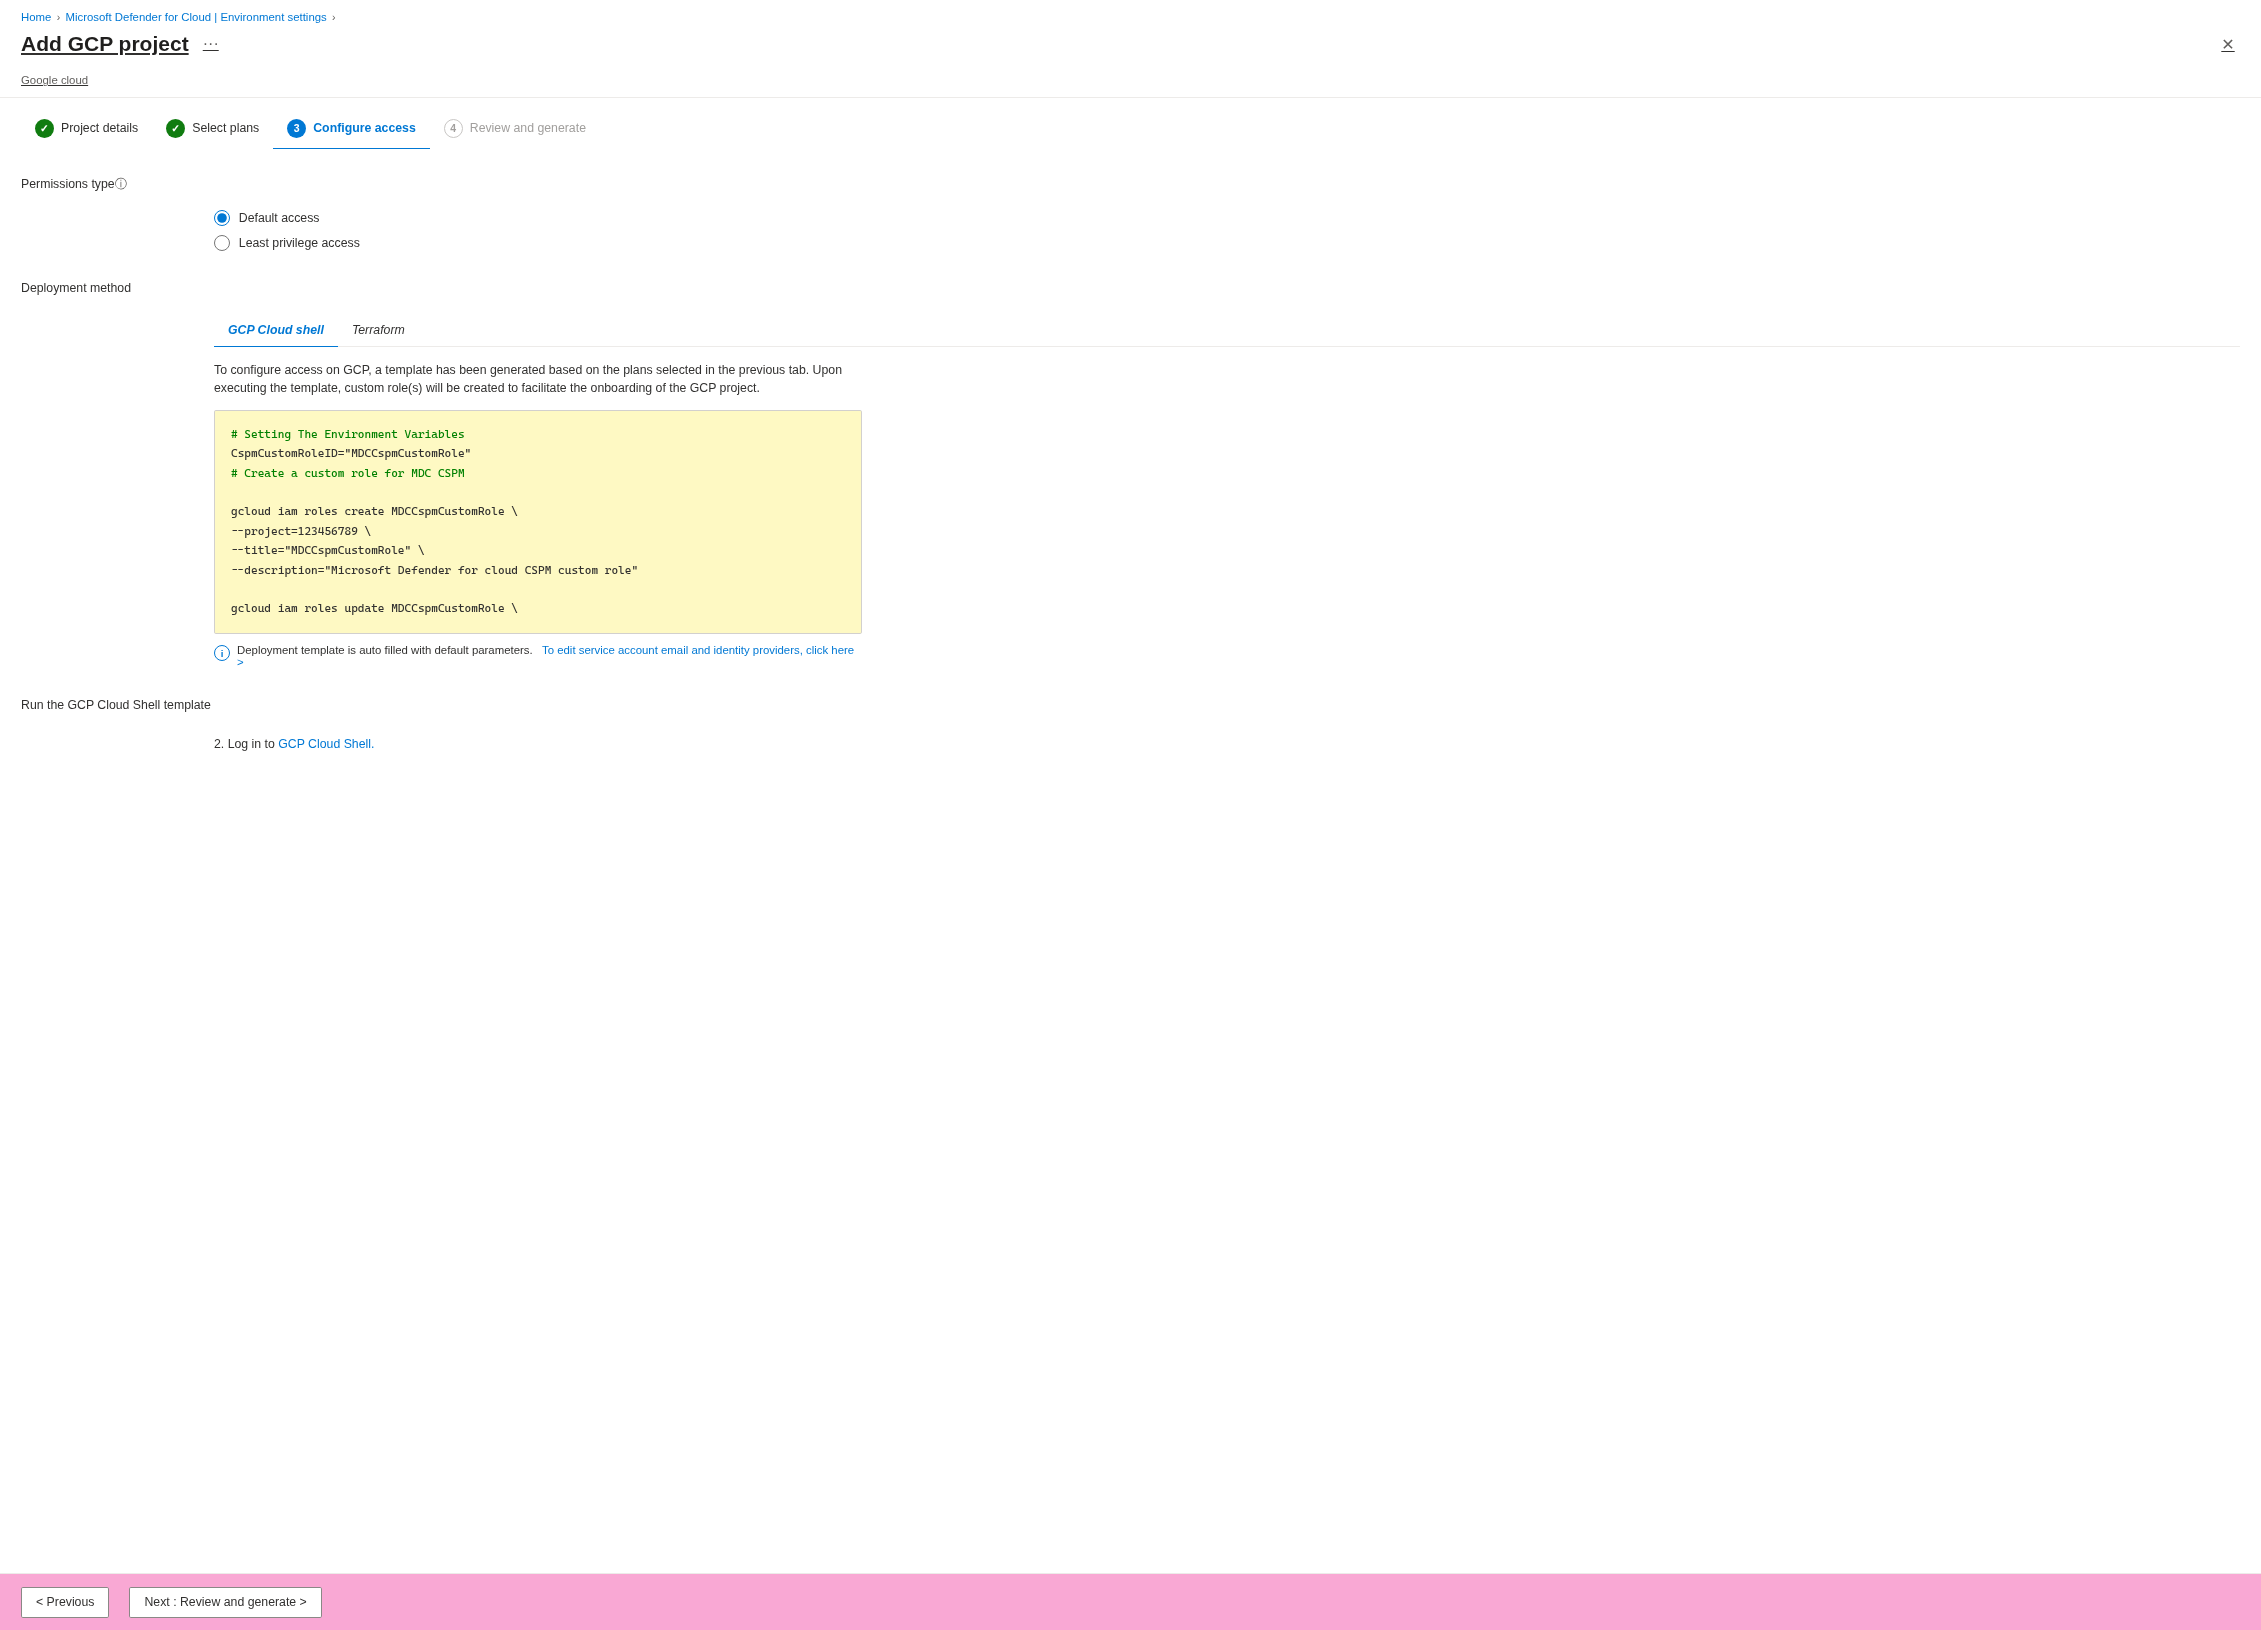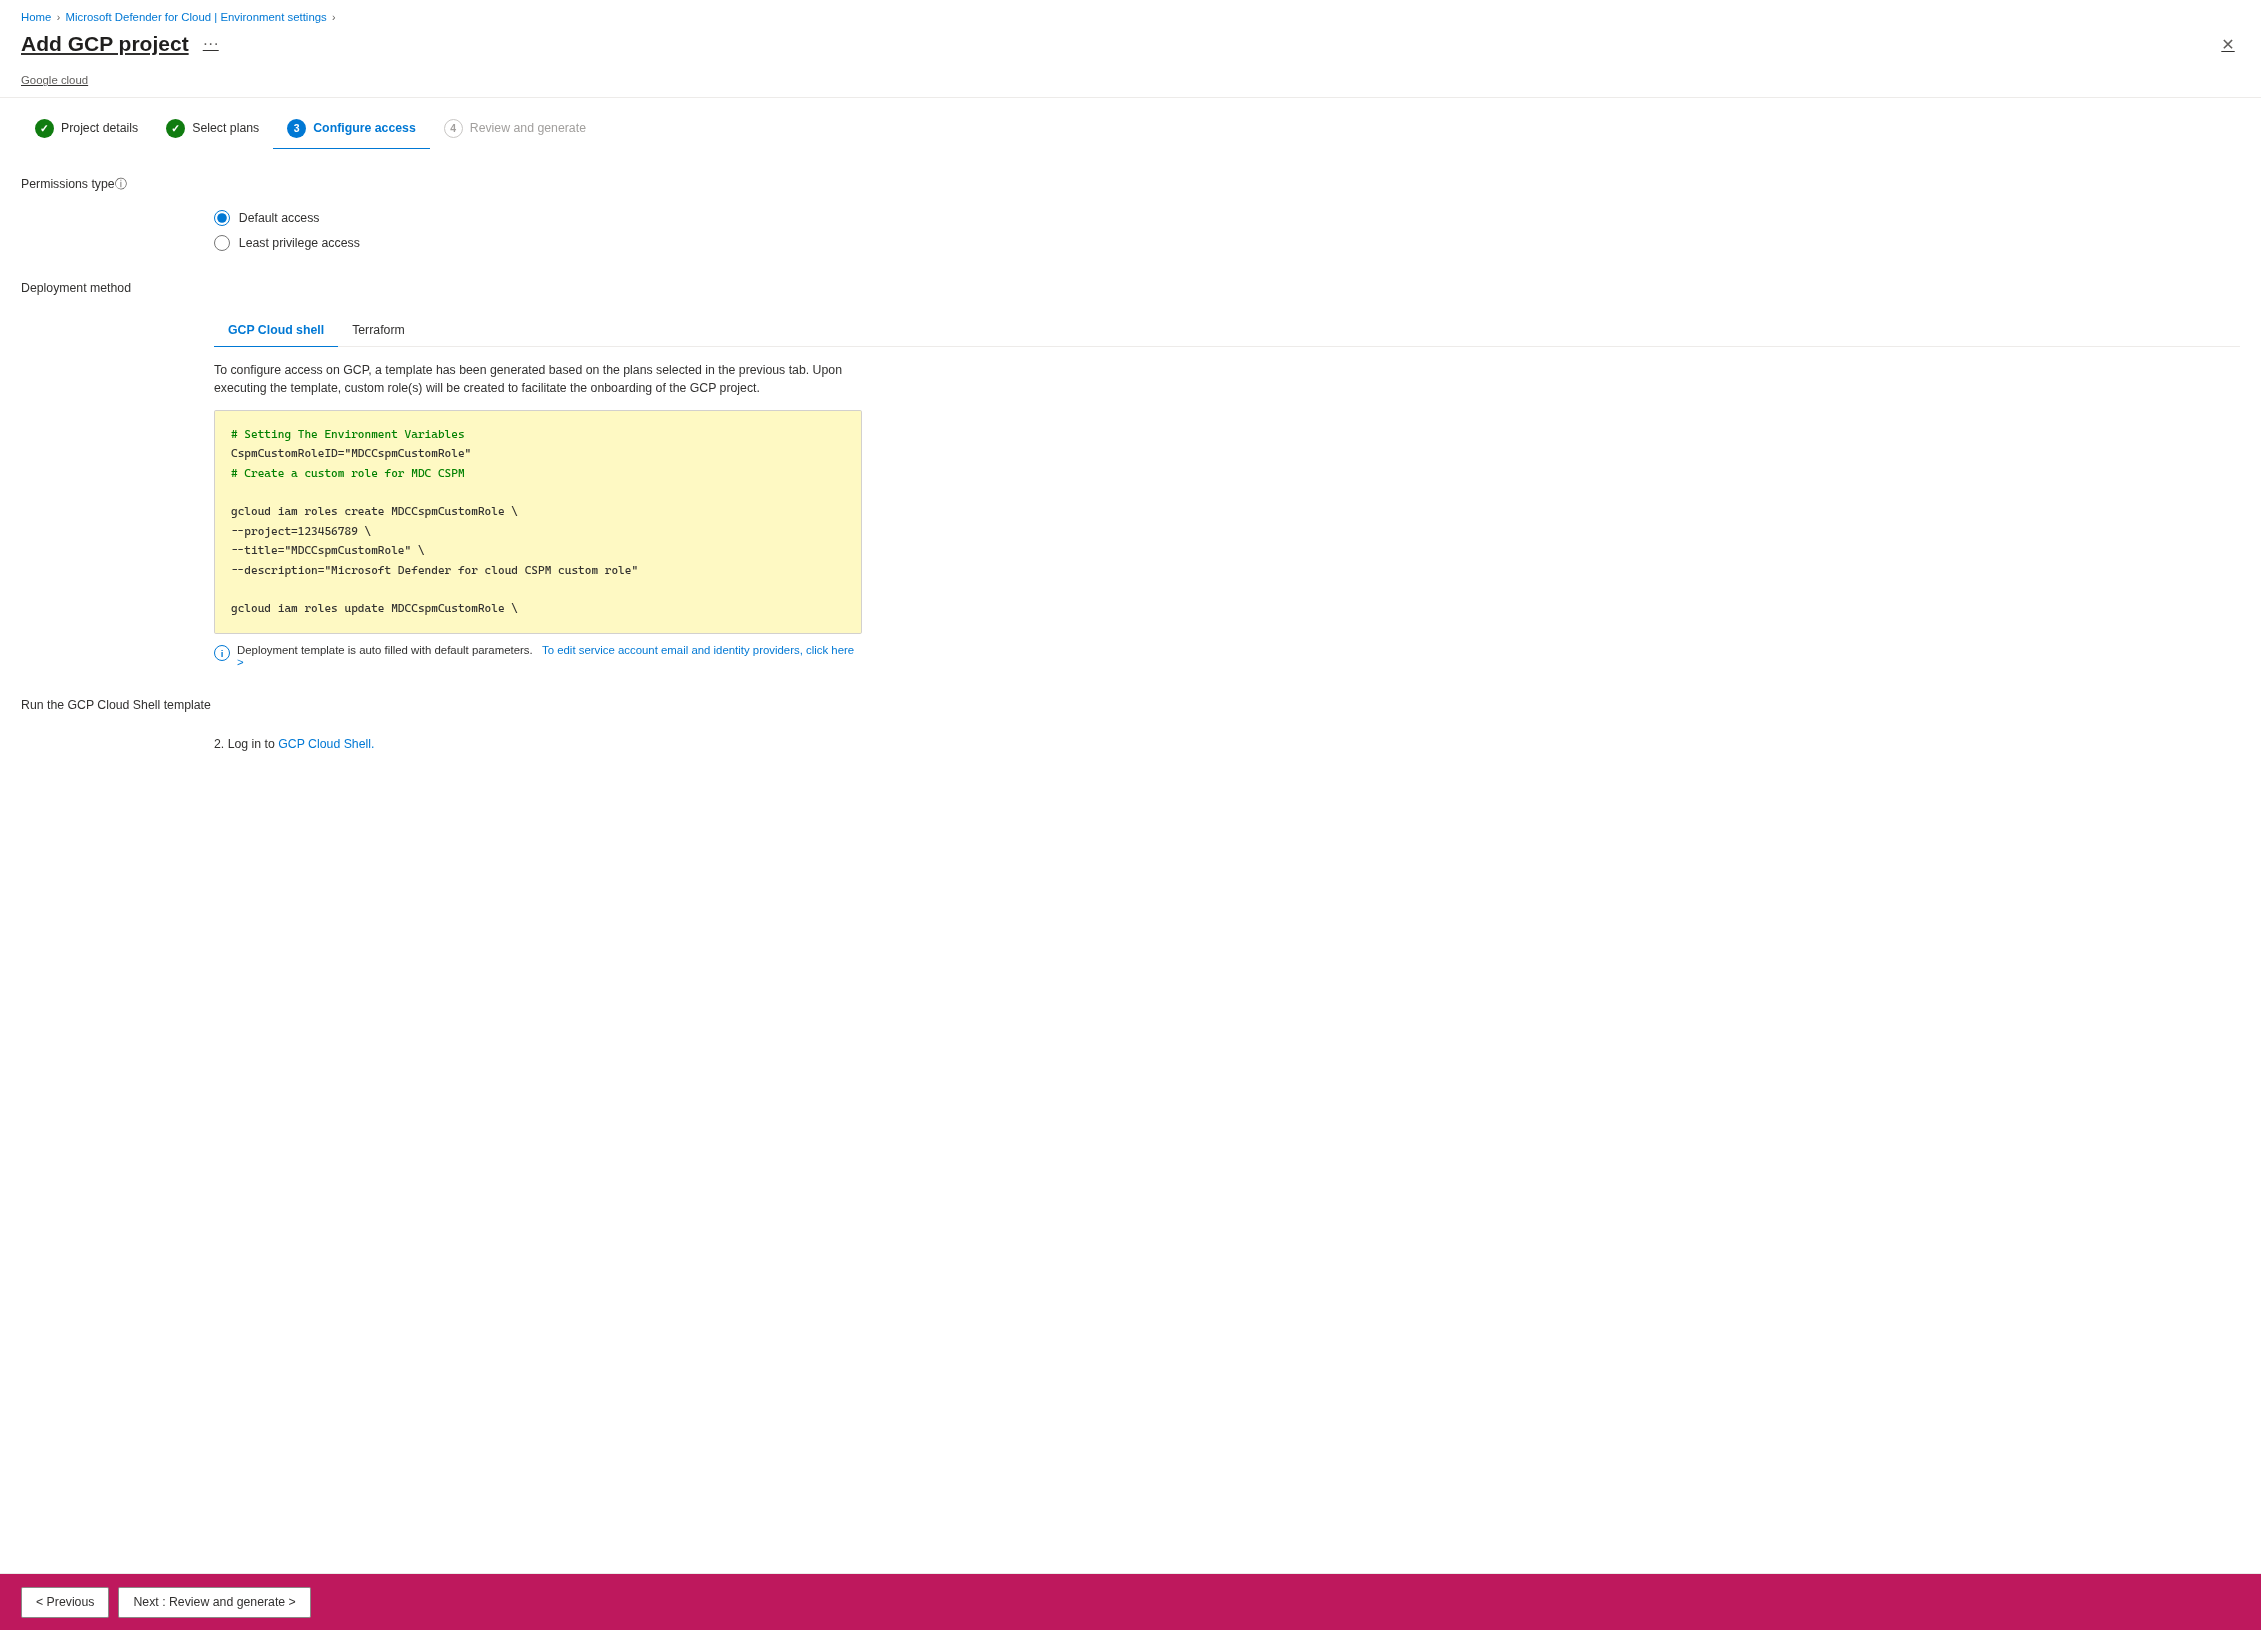--- a/index.html
+++ b/index.html
@@ -166,20 +166,21 @@
       border-bottom: 0.9px solid #edebe9;
       margin-bottom: 14px;
     }
     .tab-item {
       padding: 7px 14px 8.8px;
       font-size: 12.3px;
       cursor: pointer;
       border-bottom: 1.8px solid transparent;
       color: #323130;
       margin-bottom: -0.9px;
+      font-style: italic;
     }
     .tab-item.active {
       color: #0078d4;
       border-bottom: 1.8px solid #0078d4;
       font-weight: 600;
     }
 
     
     .desc-text {
       font-size: 12.3px;
@@ -237,22 +238,22 @@
       color: #323130;
       line-height: 1.8;
     }
 
     
     .footer {
       border-top: 0.9px solid #edebe9;
       padding: 12.3px 21px;
       display: flex;
       align-items: center;
-      gap: 9px;
-      background: #be185d;
+      gap: 20px;
+      background: #f9a8d4;
     }
     .btn {
       padding: 5.3px 14px;
       font-size: 12.3px;
       border-radius: 1.8px;
       cursor: pointer;
       font-family: inherit;
       line-height: 1.5;
     }
     .btn-outline {

